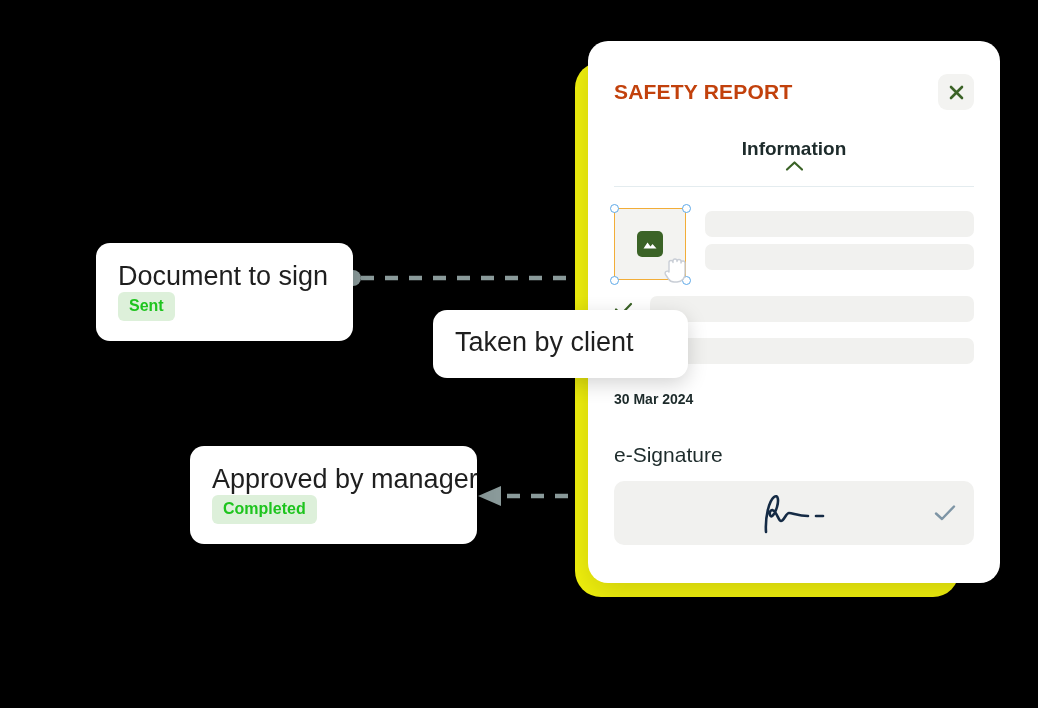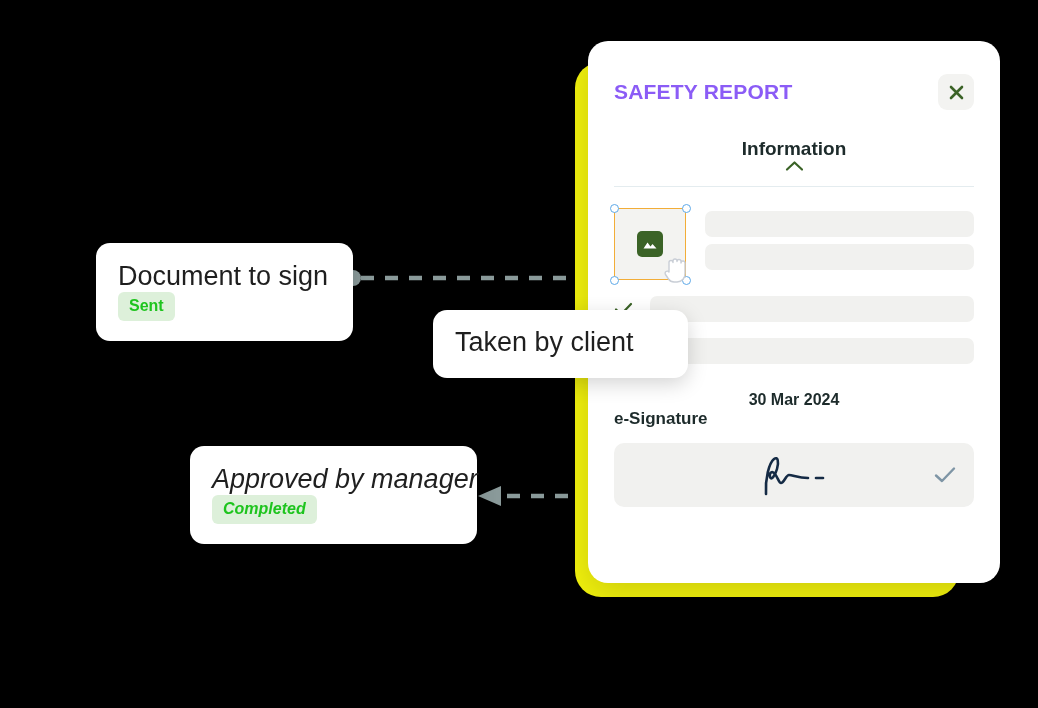--- a/index.html
+++ b/index.html
@@ -64,21 +64,21 @@
   .panel-header {
     display: flex;
     align-items: center;
     justify-content: space-between;
     padding-top: 33px;
   }
   .panel-title {
     font-size: 21px;
     font-weight: bold;
     letter-spacing: 0.2px;
-    color: #8b5cf6;
+    color: #c2410c;
     white-space: nowrap;
   }
   .close-button {
     width: 36px;
     height: 36px;
     border-radius: 9px;
     background: #f3f3f1;
     display: flex;
     align-items: center;
     justify-content: center;
@@ -193,29 +193,30 @@
     align-items: center;
     justify-content: flex-start;
     cursor: pointer;
   }
   .check-row .skel {
     flex: 1;
   }
 
   .date-line {
     margin-top: 27px;
-    text-align: center;
-    font-size: 16px;
+    text-align: left;
+    font-size: 14px;
     font-weight: bold;
     color: #1d2b2b;
   }
 
   .sig-label {
-    font-size: 17px;
-    font-weight: bold;
+    margin-top: 36px;
+    font-size: 21px;
+    font-weight: normal;
     color: #1d2b2b;
   }
   .sig-box {
     margin-top: 14px;
     height: 64px;
     border-radius: 10px;
     background: #f1f1ef;
     display: flex;
     align-items: center;
     justify-content: center;
@@ -250,21 +251,21 @@
     border-radius: 6px;
     background: #ddf0da;
     color: #1ec41e;
     font-size: 16px;
     font-weight: bold;
     white-space: nowrap;
   }
 
   #card-doc  { left: 96px; top: 243px; width: 257px; padding: 18px 22px 20px 22px; }
   #card-taken{ left: 433px; top: 310px; width: 255px; padding: 17px 22px 20px 22px; z-index: 22; }
-  #card-appr { left: 190px; top: 446px; width: 287px; padding: 18px 22px 20px 22px; font-style: italic; }
+  #card-appr { left: 190px; top: 446px; width: 287px; padding: 18px 22px 20px 22px; }
 </style>
 </head>
 <body>
 
 <div id="stage">
 
   <svg id="connectors" viewBox="0 0 1038 708" width="1038" height="708">
 
     <circle cx="353" cy="278" r="8" fill="#8a9a9a"></circle>
     <path d="M 361 278 L 585 278 L 585 290" fill="none" stroke="#8a9a9a" stroke-width="4.5" stroke-dasharray="13 11" stroke-linecap="butt"></path>

